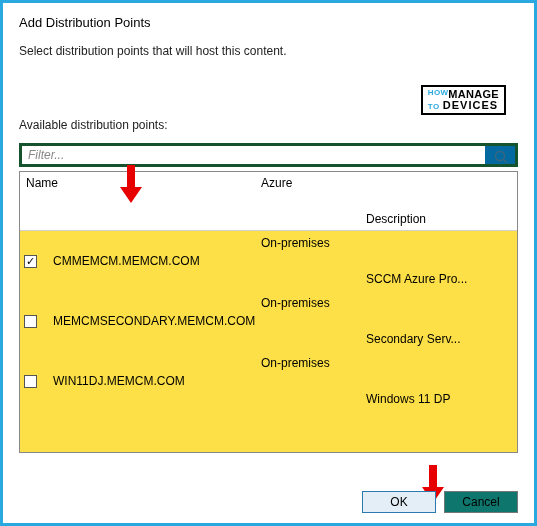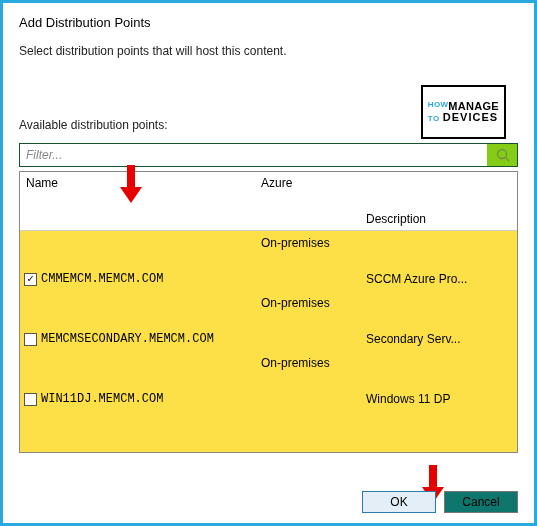--- a/index.html
+++ b/index.html
@@ -25,40 +25,40 @@
     .subtitle {
       font-size: 12px;
       color: #222;
       margin-bottom: 60px;
     }
     .watermark {
       position: absolute;
       top: 82px;
       right: 28px;
       border: 2px solid #000;
-      padding: 14px 5px;
+      padding: 2px 5px;
       font-size: 11px;
       font-weight: bold;
       line-height: 1;
       letter-spacing: 0.3px;
     }
     .watermark .how { color: #2aa9e0; font-size: 8px; display: inline-block; vertical-align: top; line-height: 1; }
     .watermark .manage { color: #000; font-size: 11px; }
     .watermark .to { color: #2aa9e0; font-size: 8px; }
     .watermark .devices { color: #000; font-size: 11px; letter-spacing: 1px; }
 
     .label {
       font-size: 12px;
       color: #222;
       margin-bottom: 11px;
     }
     .filter-box {
       position: relative;
-      border: 1px solid #14532d;
-      background: #84cc16;
+      border: 3px solid #14532d;
+      background: #0369a1;
       height: 24px;
       margin-bottom: 4px;
     }
     .filter-box input {
       width: calc(100% - 30px);
       height: 100%;
       border: none;
       outline: none;
       padding: 0 6px;
       font-size: 12px;
@@ -95,21 +95,21 @@
     }
     .col-name { width: 235px; }
     .col-type { width: 105px; }
     .col-desc { flex: 1; margin-top: 36px; }
     .grid-body { }
     .row {
       display: flex;
       font-size: 12px;
       padding: 1px 0;
     }
-    .row .col-name { display: flex; align-items: flex-end; gap: 4px; padding-left: 4px; font-family: Liberation Mono, monospace; }
+    .row .col-name { display: flex; align-items: center; gap: 16px; padding-left: 4px; }
     .chk {
       width: 13px; height: 13px; border: 1px solid #555; background: #fff; display: inline-flex; align-items: center; justify-content: center; flex-shrink: 0;
     }
     .chk.checked::after { content: "✓"; font-size: 11px; line-height: 1; color: #000; }
 
     .button-bar {
       position: absolute;
       bottom: 10px;
       right: 16px;
       display: flex;

